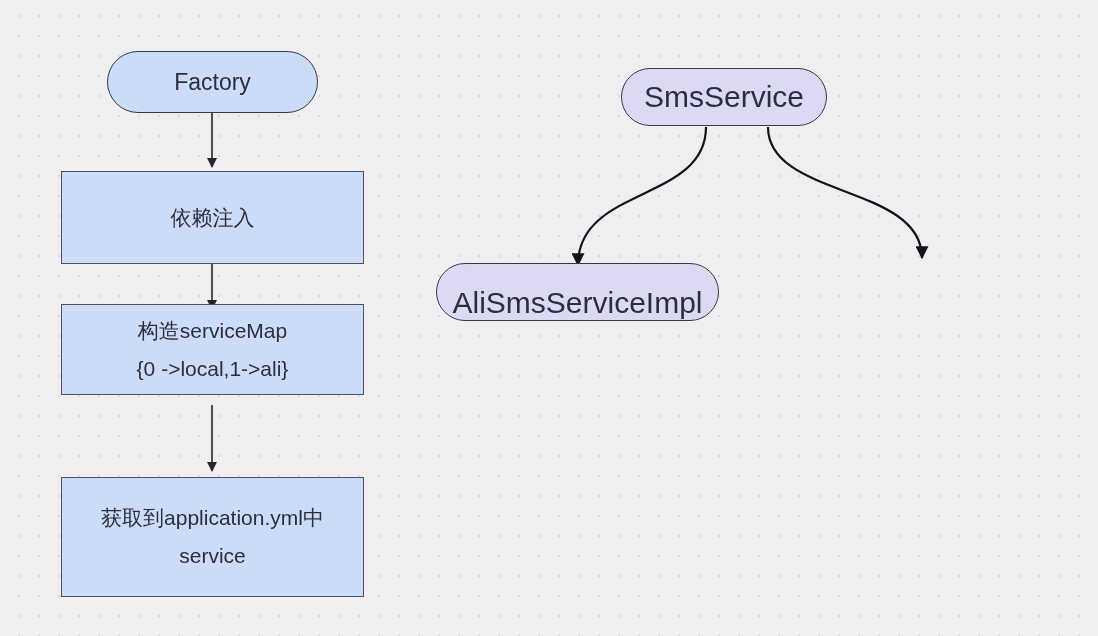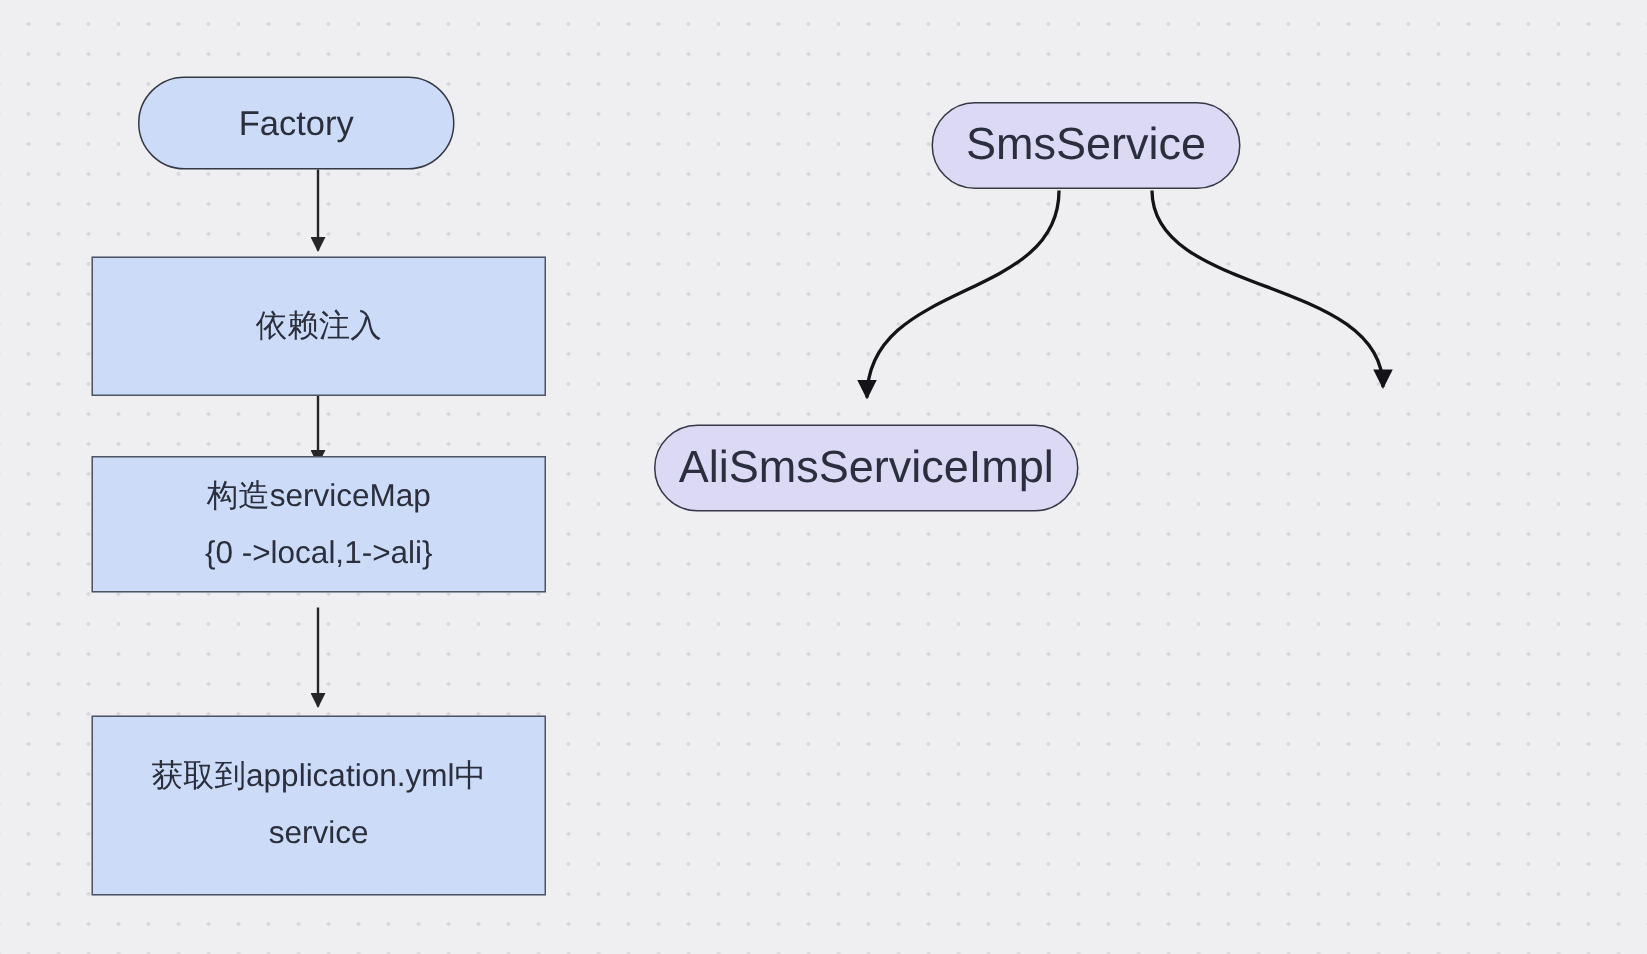--- a/index.html
+++ b/index.html
@@ -65,21 +65,21 @@
         <path d="M0,0 L10,5 L0,10 z" fill="#141418"></path>
       </marker>
     </defs>
     <path d="M 212 113 L 212 167" stroke="#26262a" stroke-width="1.6" fill="none" marker-end="url(#arrow-s)"></path>
     <path d="M 212 264 L 212 309" stroke="#26262a" stroke-width="1.6" fill="none" marker-end="url(#arrow-s)"></path>
     <path d="M 212 405 L 212 471" stroke="#26262a" stroke-width="1.6" fill="none" marker-end="url(#arrow-s)"></path>
     <path d="M 706 127 C 706 202, 578 186, 578 265" stroke="#141418" stroke-width="2.2" fill="none" marker-end="url(#arrow-c)"></path>
     <path d="M 768 127 C 768 198, 922 184, 922 258" stroke="#141418" stroke-width="2.2" fill="none" marker-end="url(#arrow-c)"></path>
   </svg>
 
-  <div class="node pill flow-fill label-lg" style="left:92px; top:51px; width:211px; height:62px;">
+  <div class="node pill flow-fill label-lg" style="left:107px; top:51px; width:211px; height:62px;">
     <span>Factory</span>
   </div>
 
   <div class="node rect label-md" style="left:61px; top:171px; width:303px; height:93px;">
     <span class="line">依赖注入</span>
   </div>
 
   <div class="node rect label-md" style="left:61px; top:304px; width:303px; height:91px;">
     <span class="line">构造serviceMap</span>
     <span class="line">{0 -&gt;local,1-&gt;ali}</span>
@@ -87,18 +87,18 @@
 
   <div class="node rect label-md" style="left:61px; top:477px; width:303px; height:120px;align-items:center;">
     <span class="line">获取到application.yml中</span>
     <span class="line">service</span>
   </div>
 
   <div class="node pill tree-fill label-pill" style="left:621px; top:68px; width:206px; height:58px;">
     <span>SmsService</span>
   </div>
 
-  <div class="node pill tree-fill label-pill" style="left:436px; top:283px; width:283px; height:58px;">
+  <div class="node pill tree-fill label-pill" style="left:436px; top:263px; width:283px; height:58px;justify-content:flex-end;">
     <span>AliSmsServiceImpl</span>
   </div>
 
 
 </div>
 
 </body></html>

